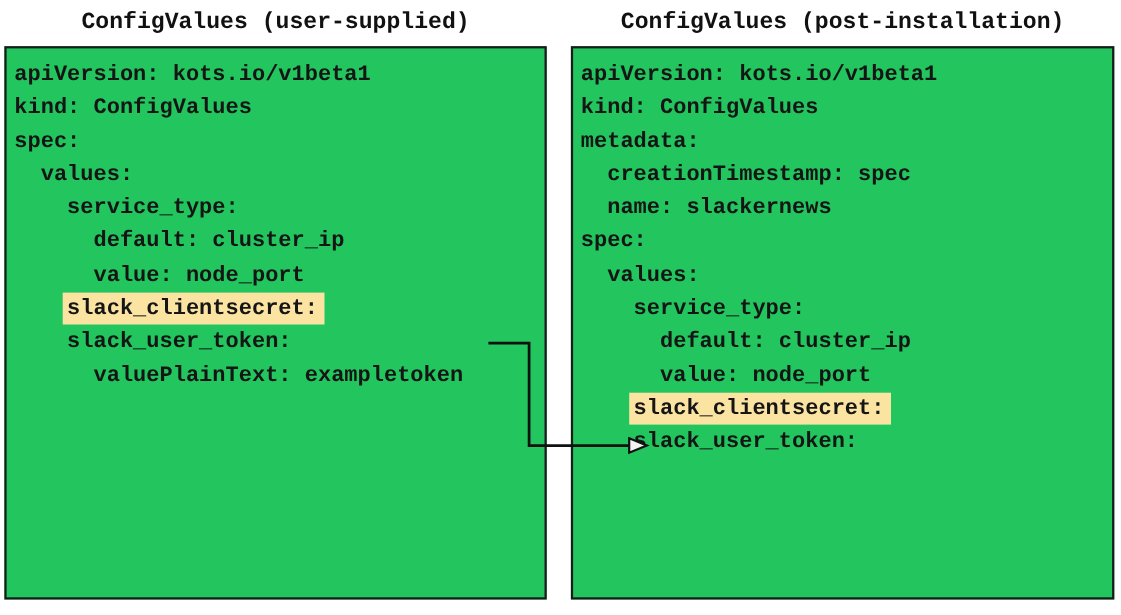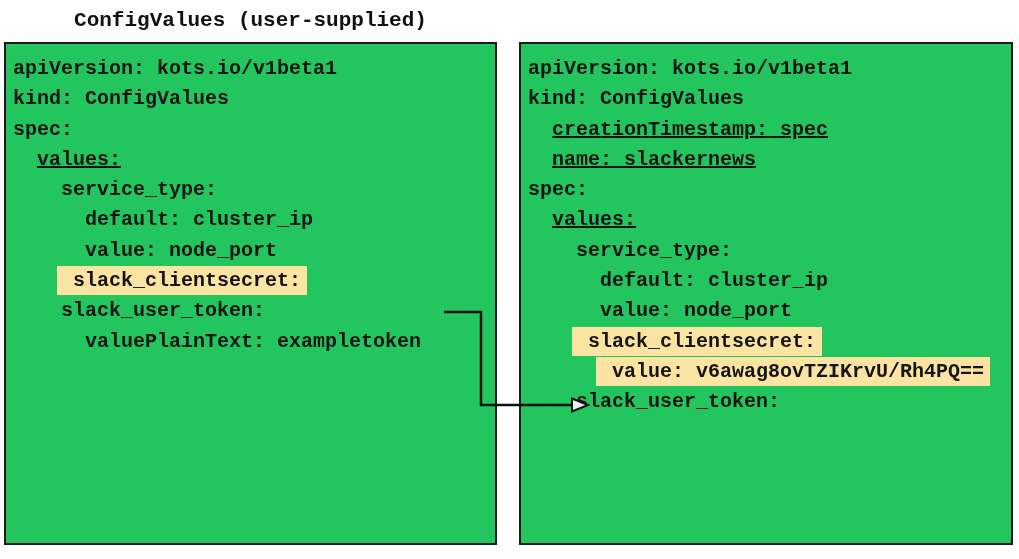--- a/index.html
+++ b/index.html
@@ -36,68 +36,69 @@
   .panel.left  { left: 4px;   width: 493px; }
   .panel.right { left: 519px; width: 494px; }
   .line {
     height: 30.3px;
     line-height: 30.3px;
     font-size: 20px;
     font-weight: bold;
     color: #151515;
     white-space: pre;
   }
-  .i1 { padding-left: 2ch; text-decoration: underline; }
+  .i1 { padding-left: 2ch; }
   .i2 { padding-left: 4ch; }
   .i3 { padding-left: 6ch; }
   .hl {
     background: #FBE3A2;
-    padding: 3px 6px 3px 16px;
+    padding: 3px 6px 3px 4px;
     margin-left: -4px;
   }
   .arrow-overlay {
     position: absolute;
     left: 0; top: 0;
     width: 1019px;
     height: 559px;
     pointer-events: none;
   }
 </style>
 </head>
 <body>
 
 <div class="canvas">
 
   <div class="panel-title left">ConfigValues (user-supplied)</div>
+  <div class="panel-title right">ConfigValues (post-installation)</div>
 
   <div class="panel left">
     <div class="line"><span>apiVersion: kots.io/v1beta1</span></div>
     <div class="line"><span>kind: ConfigValues</span></div>
     <div class="line"><span>spec:</span></div>
     <div class="line i1"><span>values:</span></div>
     <div class="line i2"><span>service_type:</span></div>
     <div class="line i3"><span>default: cluster_ip</span></div>
     <div class="line i3"><span>value: node_port</span></div>
     <div class="line i2"><span class="hl">slack_clientsecret:</span></div>
     <div class="line i2"><span>slack_user_token:</span></div>
     <div class="line i3"><span>valuePlainText: exampletoken</span></div>
   </div>
 
   <div class="panel right">
     <div class="line"><span>apiVersion: kots.io/v1beta1</span></div>
     <div class="line"><span>kind: ConfigValues</span></div>
+    <div class="line"><span>metadata:</span></div>
     <div class="line i1"><span>creationTimestamp: spec</span></div>
     <div class="line i1"><span>name: slackernews</span></div>
     <div class="line"><span>spec:</span></div>
     <div class="line i1"><span>values:</span></div>
     <div class="line i2"><span>service_type:</span></div>
     <div class="line i3"><span>default: cluster_ip</span></div>
     <div class="line i3"><span>value: node_port</span></div>
     <div class="line i2"><span class="hl">slack_clientsecret:</span></div>
-    <div class="line i3"><span class="hl">value: v6awag8ovTZIKrvU/Rh4PQ==</span></div>
     <div class="line i2"><span>slack_user_token:</span></div>
   </div>
 
   <svg class="arrow-overlay" viewBox="0 0 1019 559" xmlns="http://www.w3.org/2000/svg">
     <path d="M444,312 L481,312 L481,405 L572,405" fill="none" stroke="#111111" stroke-width="2.5" stroke-linejoin="miter"></path>
     <polygon points="572,398.5 588,405 572,411.5" fill="#F2F2F2" stroke="#111111" stroke-width="2" stroke-linejoin="miter"></polygon>
   </svg>
 
 </div>
 

